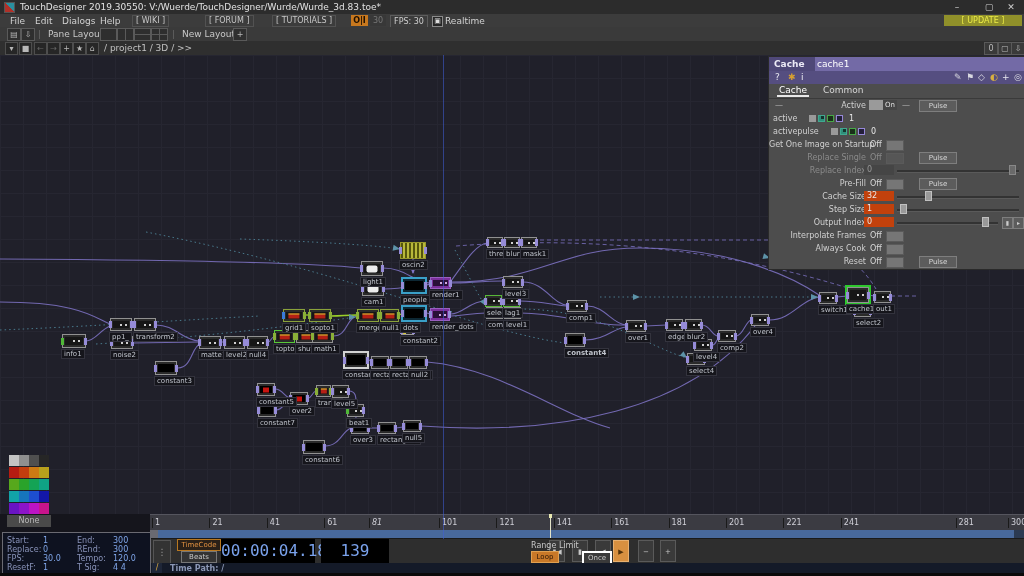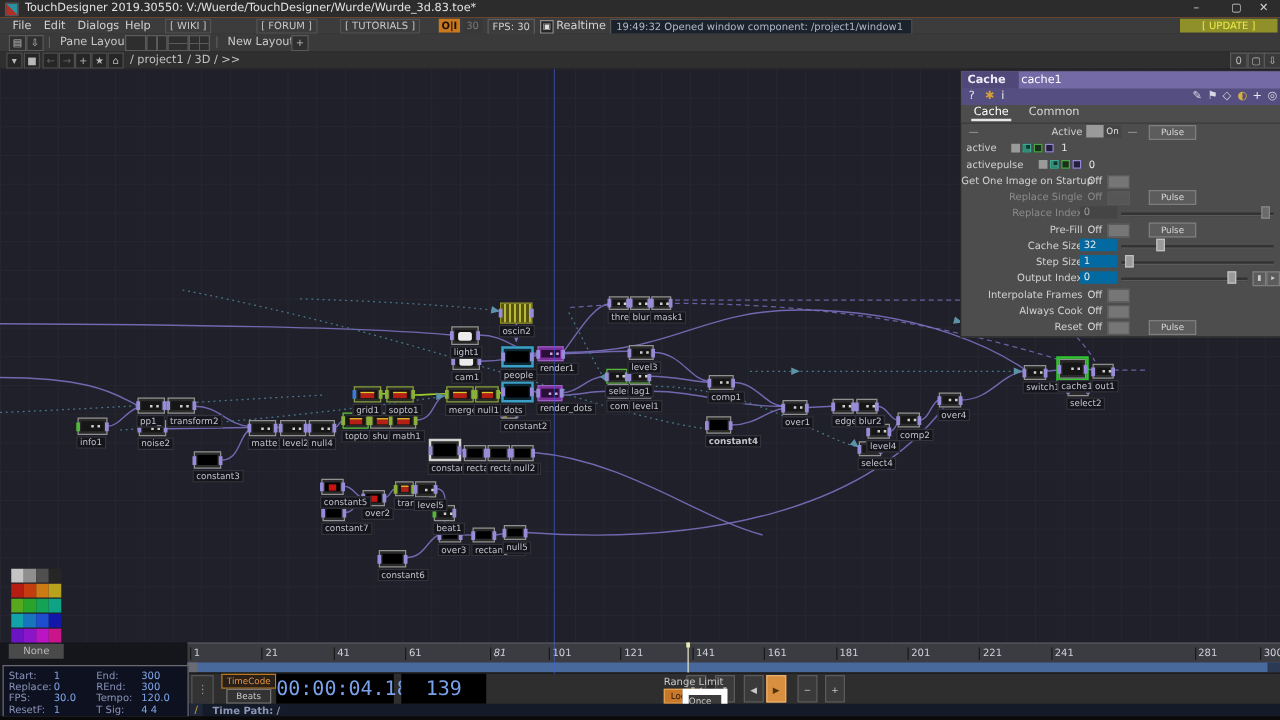--- a/index.html
+++ b/index.html
@@ -94,21 +94,21 @@
   .plabel.lft{text-align:left;left:4px;width:auto;}
   .prow.dis .plabel, .prow.dis .pofftext, .prow.dis .pval{color:#8a8a8a;}
   .pofftext{position:absolute;left:101px;top:2px;font-size:8px;color:#d8d8d8;}
   .poffbox{position:absolute;left:117px;top:2px;width:16px;height:9px;background:#767676;border:1px solid #5a5a5a;}
   .prow.dis .poffbox{background:#565656;}
   .ppulse{position:absolute;left:150px;top:1px;width:36px;height:10px;background:#5c5c5c;border:1px solid #7e7e7e;color:#d8d8d8;font-size:7px;text-align:center;line-height:10px;}
   .pdash{position:absolute;top:2px;font-size:8px;color:#aaa;}
   .ptoggle{position:absolute;left:100px;top:1px;width:28px;height:10px;display:flex;}
   .ptoggle i{display:block;width:14px;height:10px;background:#9a9a9a;}
   .ptoggle b{display:block;width:14px;height:10px;background:#454545;color:#e0e0e0;font-size:7px;font-weight:normal;text-align:center;line-height:10px;}
-  .pvalbox{position:absolute;left:95px;top:1px;width:30px;height:10px;background:#0369a1;color:#e8e8e8;font-size:8px;line-height:10px;padding-left:3px;box-sizing:border-box;}
+  .pvalbox{position:absolute;left:95px;top:1px;width:30px;height:10px;background:#c2410c;color:#e8e8e8;font-size:8px;line-height:10px;padding-left:3px;box-sizing:border-box;}
   .prow.dis .pvalbox{background:#454545;color:#999;}
   .ptrack{position:absolute;top:6px;height:2px;background:#333;border-bottom:1px solid #5a5a5a;}
   .phandle{position:absolute;top:1px;width:7px;height:10px;background:#9a9a9a;border:1px solid #c0c0c0;box-sizing:border-box;}
   .prow.dis .phandle{background:#6a6a6a;border-color:#888;}
   .pmini{position:absolute;top:1px;width:9px;height:10px;background:#5c5c5c;border:1px solid #7e7e7e;color:#ccc;font-size:6px;text-align:center;line-height:10px;}
   .pflag{position:absolute;top:3px;width:7px;height:7px;box-sizing:border-box;}
   .pflag.f0{background:#9a9a9a;}
   .pflag.f1{background:#15342c;border:1px solid #40a890;box-shadow:inset 2px -2px 0 #2f8f7a;}
   .pflag.f2{background:#1a301a;border:1px solid #48a848;}
   .pflag.f3{background:#241f3a;border:1px solid #9688d8;}
@@ -130,21 +130,21 @@
   #dotsbtn{position:absolute;left:3px;top:1px;width:16px;height:22px;background:#333;border:1px solid #555;color:#999;text-align:center;line-height:22px;font-size:9px;}
   #tcbtn{position:absolute;left:27px;top:0px;width:42px;height:10px;background:#2a2018;border:1px solid #b87820;color:#e09040;font-size:7px;text-align:center;line-height:10px;}
   #beatsbtn{position:absolute;left:31px;top:12px;width:34px;height:10px;background:#333;border:1px solid #777;color:#c8c8c8;font-size:7px;text-align:center;line-height:10px;}
   .lcd{position:absolute;top:0;height:24px;background:#000;color:#7aa2ec;font-family:"DejaVu Sans Mono",monospace;font-size:16px;text-align:center;line-height:24px;}
   #tcdisp{left:71px;width:94px;}
   #frdisp{left:171px;width:68px;}
   .tbtn{position:absolute;top:1px;width:16px;height:22px;background:#3a3a3a;border:1px solid #5a5a5a;color:#c8c8c8;text-align:center;line-height:22px;font-size:7px;box-sizing:border-box;}
   .tbtn.on{background:#d89040;color:#50310a;border-color:#e8b070;}
   #rangelimit{position:absolute;left:381px;top:2px;color:#c8c8c8;font-size:8px;}
   #loopbtn{position:absolute;left:381px;top:12px;width:26px;height:10px;background:#c87828;color:#2a1505;font-size:7px;text-align:center;line-height:10px;border:1px solid #e0a050;}
-  #oncebtn{position:absolute;left:396px;top:12px;width:26px;height:10px;background:#3a3a3a;color:#c8c8c8;font-size:7px;line-height:10px;border:5px solid #ffffff;}
+  #oncebtn{position:absolute;left:432px;top:12px;width:26px;height:10px;background:#3a3a3a;color:#c8c8c8;font-size:7px;text-align:center;line-height:10px;border:2px solid #ffffff;}
   #timepath{position:absolute;left:150px;top:563px;width:874px;height:10px;background:#141a28;z-index:5;}
   #slashbadge{position:absolute;left:2px;top:0px;width:10px;height:10px;background:#1e2638;color:#d8a840;font-size:8px;text-align:center;line-height:10px;}
   #tptext{position:absolute;left:20px;top:1px;color:#8a96b4;font-size:8px;font-weight:bold;}
   #tinfo{position:absolute;left:2px;top:532px;width:147px;height:40px;background:#0e1220;border:1px solid #6a6a72;z-index:6;}
   .tif{position:absolute;font-size:8px;white-space:nowrap;}
   .tif.lab{color:#8892b8;} .tif.val{color:#7fa5e8;}
   #bottomstrip{position:absolute;left:0;top:573px;width:1024px;height:3px;background:#0a0a0a;z-index:8;}
 </style>
 </head>
 <body>
@@ -165,21 +165,20 @@
     <span class="menuitem" style="left:62px">Dialogs</span>
     <span class="menuitem" style="left:100px">Help</span>
     <span class="linkbtn" style="left:132px">[ WIKI ]</span>
     <span class="linkbtn" style="left:205px">[ FORUM ]</span>
     <span class="linkbtn" style="left:272px">[ TUTORIALS ]</span>
     <span id="oibadge">O|I</span>
     <span id="dimval">30</span>
     <span id="fpsbox">FPS: 30</span>
     <span id="rticon">▣</span>
     <span id="rtlabel">Realtime</span>
-    <span id="statusbox">19:49:32 Opened window component: /project1/window1</span>
     <span id="updatebtn">[ UPDATE ]</span>
   </div>
 
   <div id="toolbar">
     <span class="tbicon" style="left:7px">▤</span>
     <span class="tbicon" style="left:21px">⇩</span>
     <span class="tsep" style="left:38px">|</span>
     <span class="tblabel" style="left:48px">Pane Layout</span>
     <span class="preset" style="left:100px"></span>
     <span class="preset v" style="left:117px"></span>
@@ -765,21 +764,21 @@
       <span class="pcell" style="background: rgb(201, 20, 140);"></span>
     </div>
   <div id="nonebar">None</div>
 
   <div id="tl-left"></div>
   <div id="ruler">
       <span class="tick" style="left: 2px;">1</span>
       <span class="tick" style="left: 59.4px;">21</span>
       <span class="tick" style="left: 116.8px;">41</span>
       <span class="tick" style="left: 174.2px;">61</span>
-      <span class="tick" style="left: 242px; font-style: italic;">81</span>
+      <span class="tick" style="left: 219px; font-style: italic;">81</span>
       <span class="tick" style="left: 289px;">101</span>
       <span class="tick" style="left: 346.4px;">121</span>
       <span class="tick" style="left: 403.8px;">141</span>
       <span class="tick" style="left: 461.2px; text-align: center;">161</span>
       <span class="tick" style="left: 518.6px;">181</span>
       <span class="tick" style="left: 576px;">201</span>
       <span class="tick" style="left: 633.4px;">221</span>
       <span class="tick" style="left: 690.8px;">241</span>
       <span class="tick" style="left: 748.2px; margin-top: 36px;">261</span>
       <span class="tick" style="left: 805.6px;">281</span>

